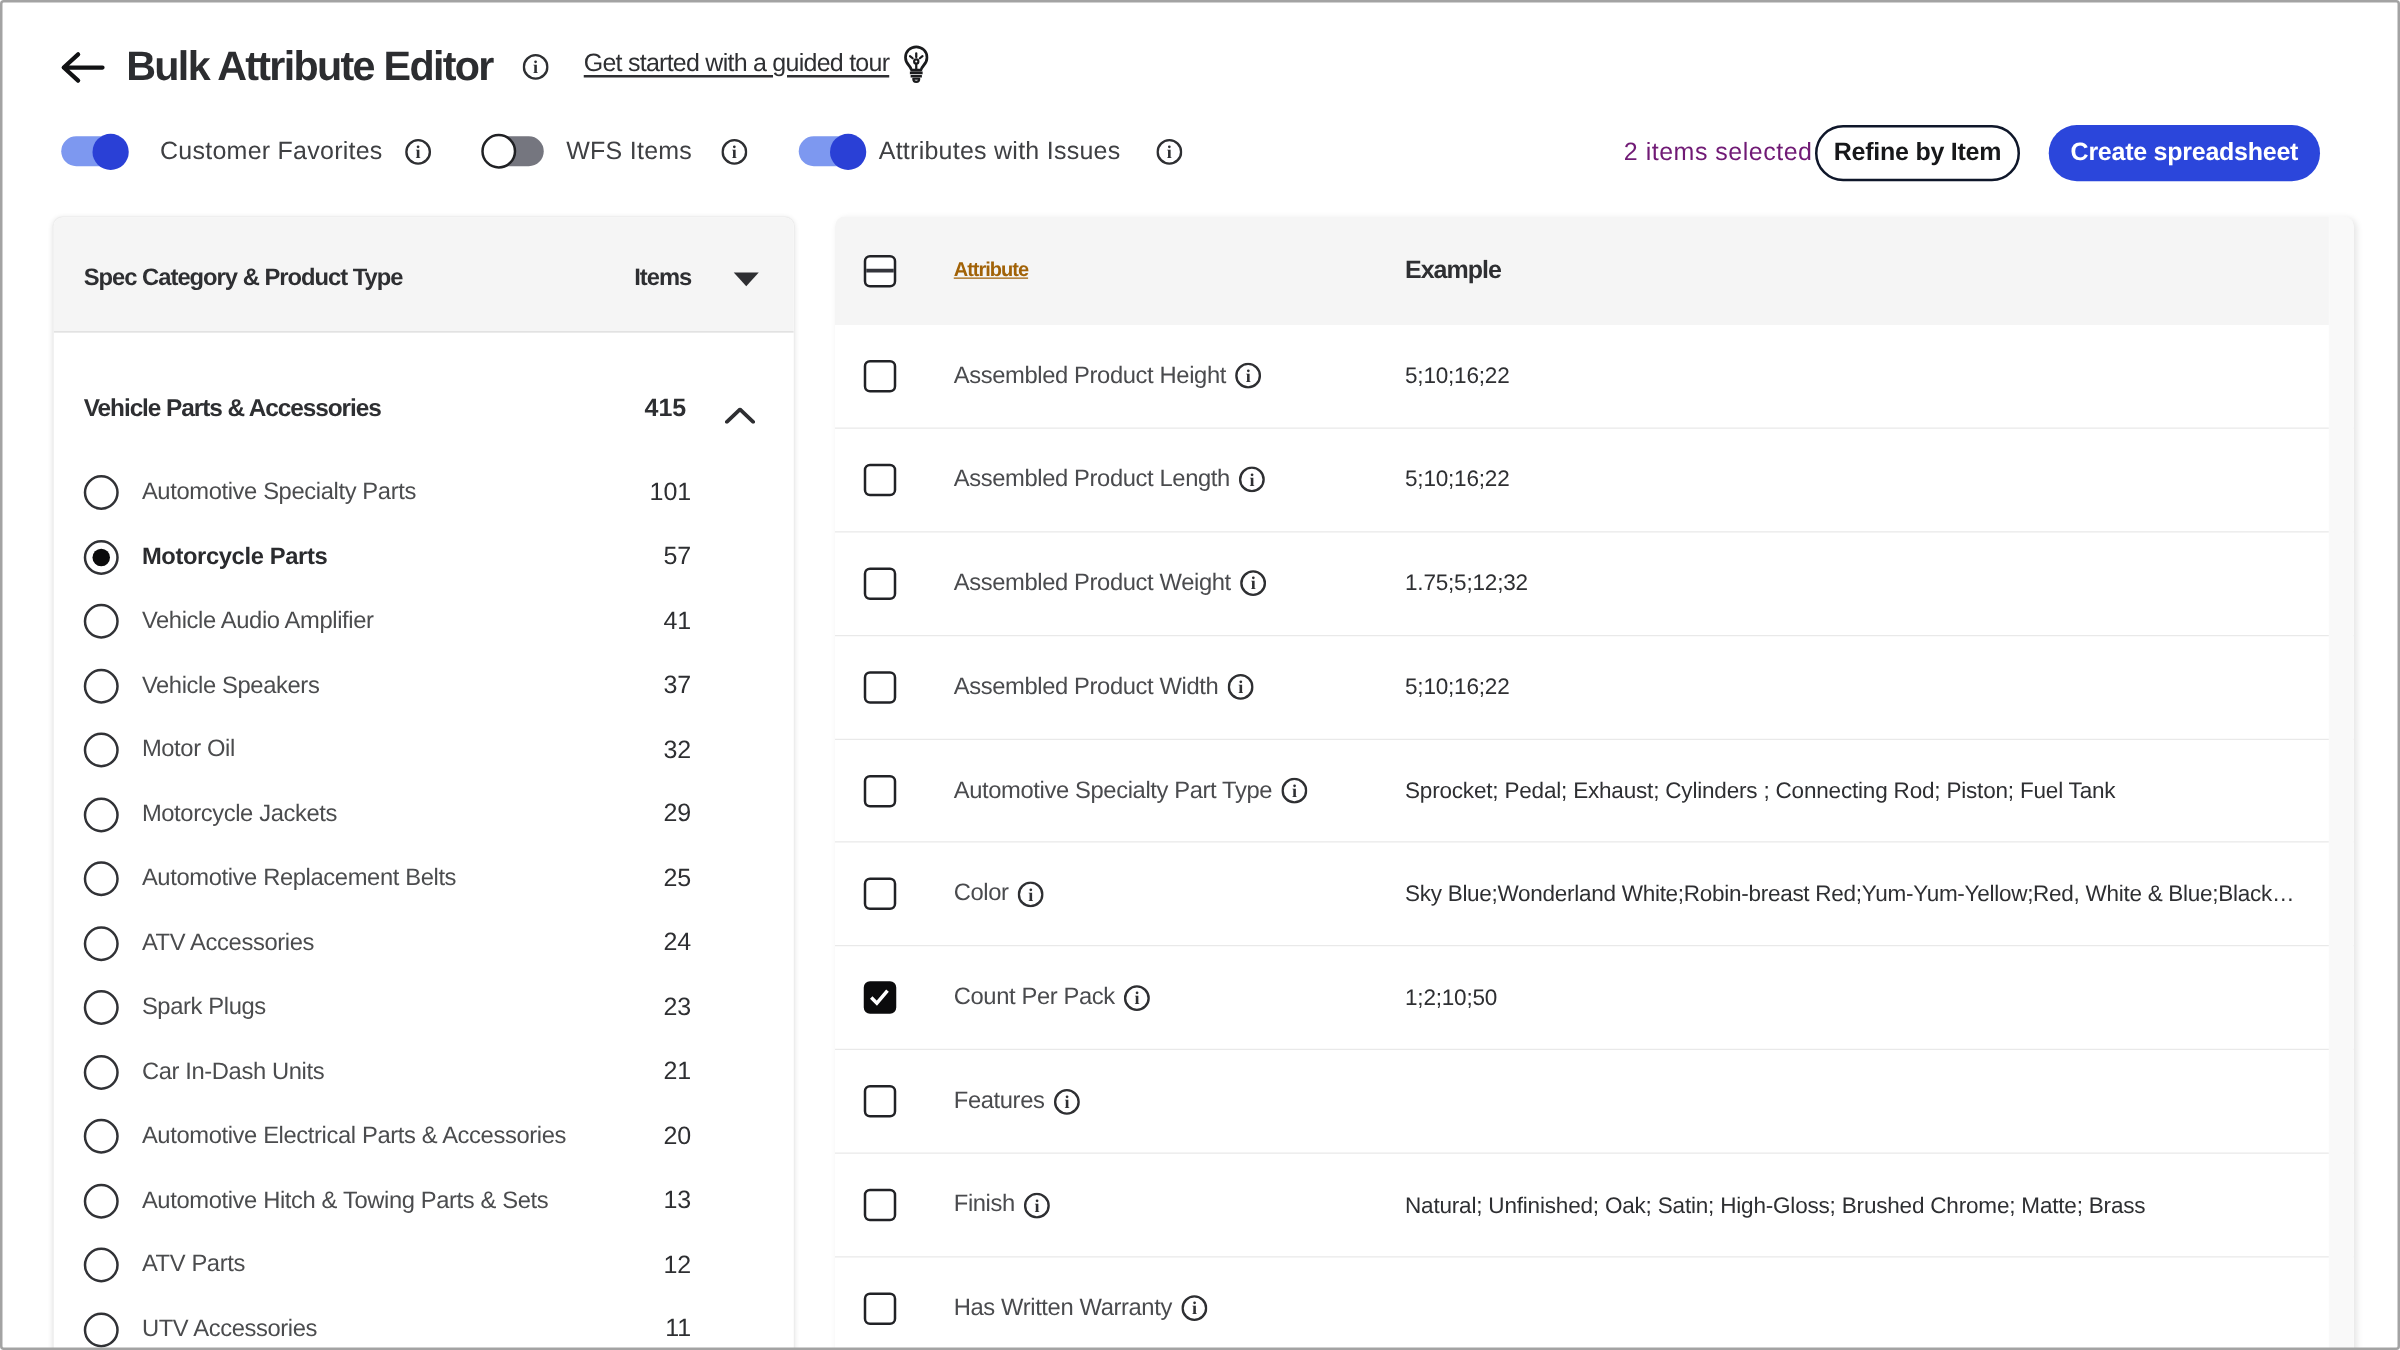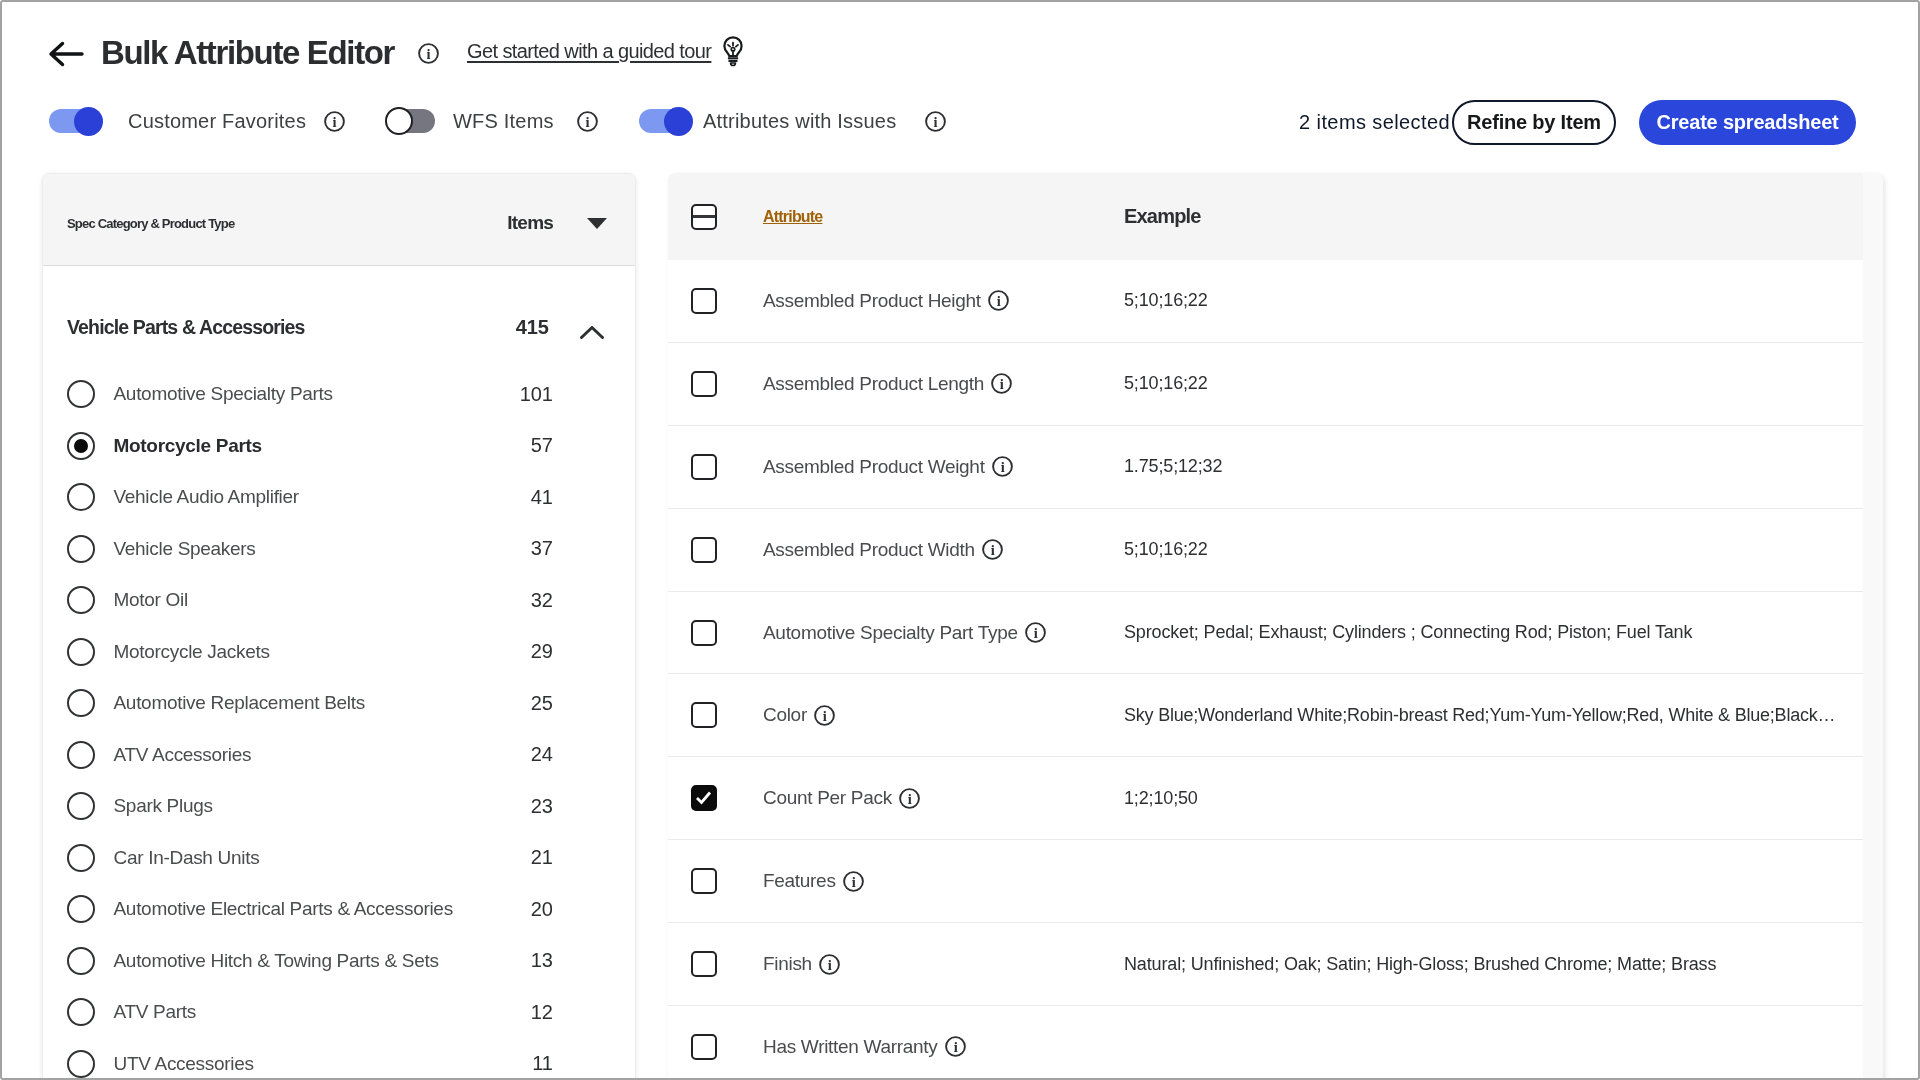--- a/index.html
+++ b/index.html
@@ -15,29 +15,29 @@
   .bulb { position:absolute; left:723px; top:36px; }
 
   
   .sw { position:absolute; top:109px; width:47px; height:24px; border-radius:12px; }
   .sw .thumb { position:absolute; border-radius:50%; }
   .sw.on { background:#7d98f0; }
   .sw.on .thumb { width:29px; height:29px; background:#2a40d6; left:25px; top:-2.5px; }
   .sw.off { background:#75767f; }
   .sw.off .thumb { width:28px; height:28px; background:#fff; border:2px solid #202124; left:-3px; top:-2px; }
   .tlabel { position:absolute; top:110px; font-size:20px; color:#3f4043; letter-spacing:0.2px; white-space:nowrap; }
-  .selinfo { position:absolute; top:111px; right:470px; font-size:20px; color:#0f172a; letter-spacing:0.4px; white-space:nowrap; }
+  .selinfo { position:absolute; top:111px; right:470px; font-size:20px; color:#701a75; letter-spacing:0.4px; white-space:nowrap; }
   .btn { position:absolute; top:100px; height:45px; border-radius:22.5px; font-size:20px; font-weight:700; display:flex; align-items:center; justify-content:center; letter-spacing:-0.2px; }
   .btn.ghost { left:1452px; width:164px; border:2px solid #0f172a; color:#17181a; background:#fff; }
   .btn.prim { left:1639px; width:217px; background:#2b46db; color:#fff; }
 
   
   .lpanel { position:absolute; left:42px; top:173px; width:594px; height:910px; background:#fff; border:1px solid #ededed; border-radius:8px 8px 0 0; box-shadow:0 1px 4px rgba(0,0,0,0.10); overflow:hidden; }
   .lp-head { height:92px; background:#f5f5f5; border-bottom:1px solid #dcdcdc; display:flex; align-items:center; padding:7px 28px 0 24px; }
-  .lp-head .t { font-size:13px; font-weight:700; color:#2e2f32; letter-spacing:-0.8px; }
+  .lp-head .t { font-size:19px; font-weight:700; color:#2e2f32; letter-spacing:-0.8px; }
   .lp-head .items { margin-left:auto; font-size:19px; font-weight:700; color:#2e2f32; letter-spacing:-0.8px;text-align:right; }
   .caret-down { width:0; height:0; border-left:10px solid transparent; border-right:10px solid transparent; border-top:11px solid #2e2f32; margin-left:34px; }
   .lp-group { position:absolute; left:0; top:119px; width:100%; height:46px; display:flex; align-items:flex-end; padding:0 31px 0 24px; }
   .lp-group .g { font-size:19.5px; font-weight:700; color:#2e2f32; letter-spacing:-0.85px; }
   .lp-group .c { margin-left:auto; font-size:20px; font-weight:700; color:#2e2f32; }
   .chev { margin-left:31px; }
   .radios { position:absolute; left:0; top:194.6px; width:100%; }
   .rrow { height:51.5px; display:flex; align-items:center; padding:0 82px 0 23.5px; }
   .radio { width:28px; height:28px; border:2.5px solid #313236; border-radius:50%; background:#fff; flex:none; display:flex; align-items:center; justify-content:center; }
   .radio .dot { width:14px; height:14px; border-radius:50%; background:#0b0b0c; }

